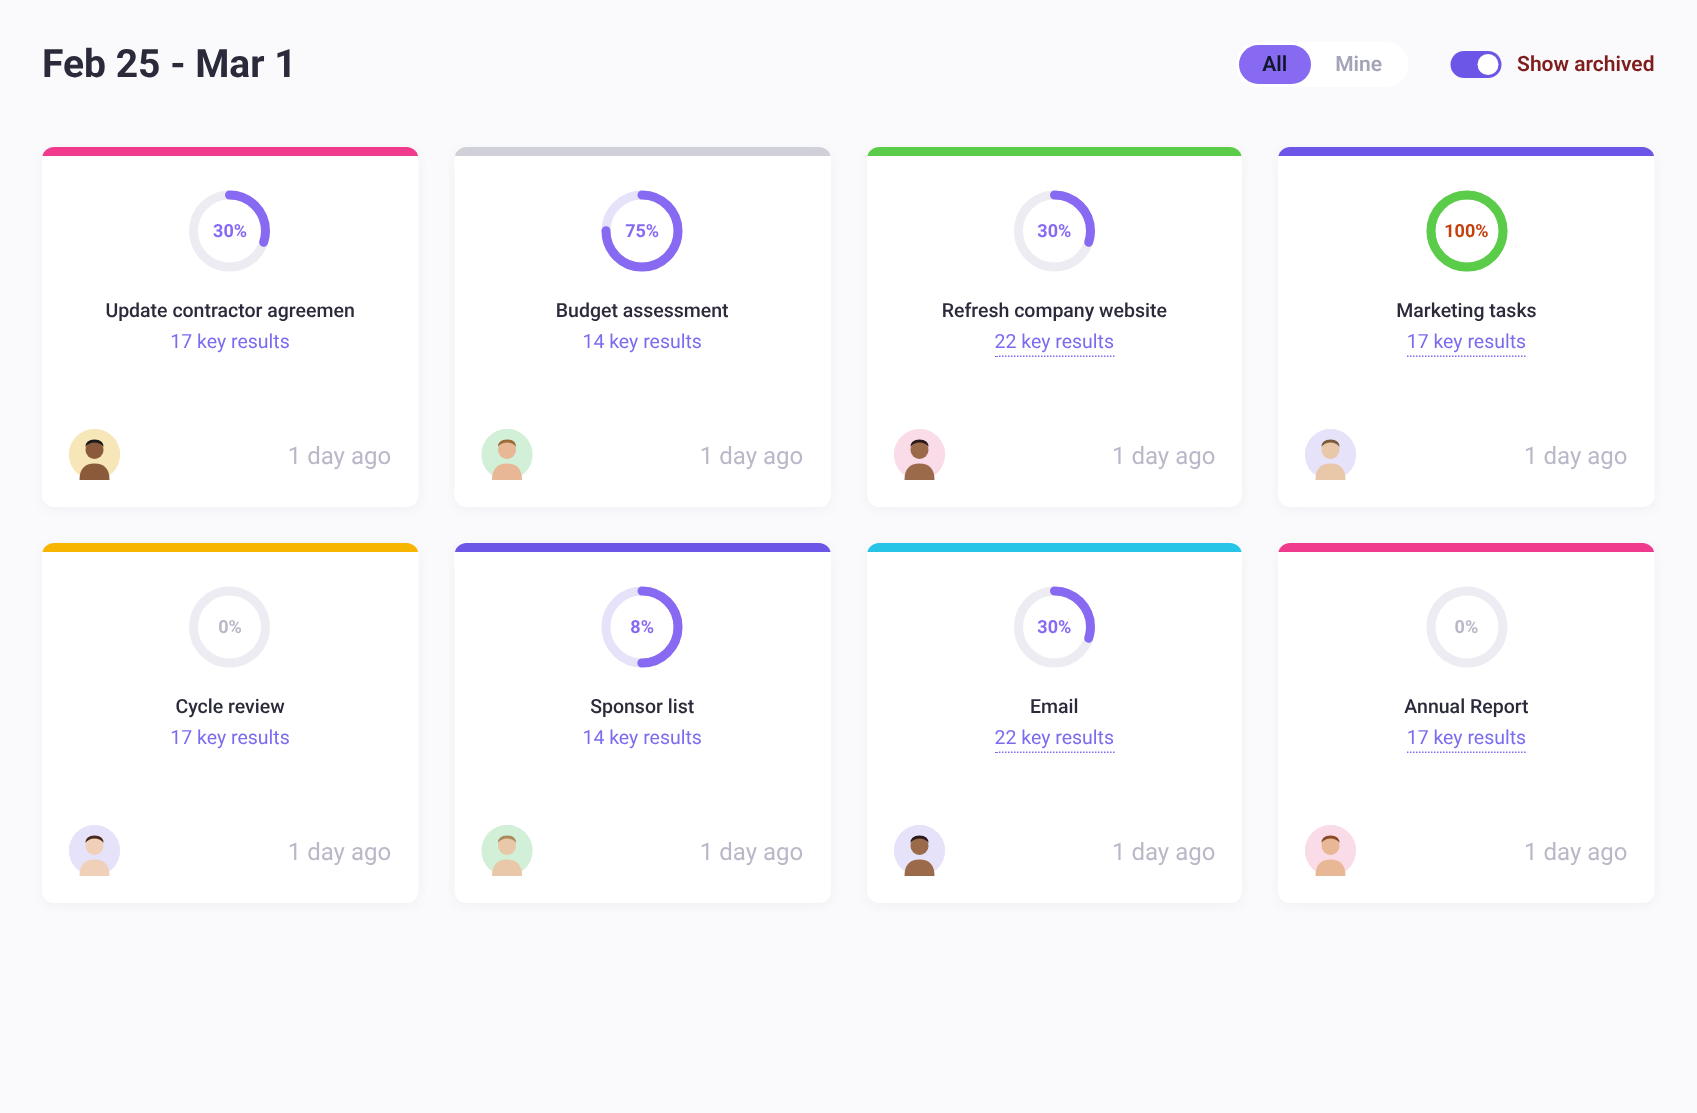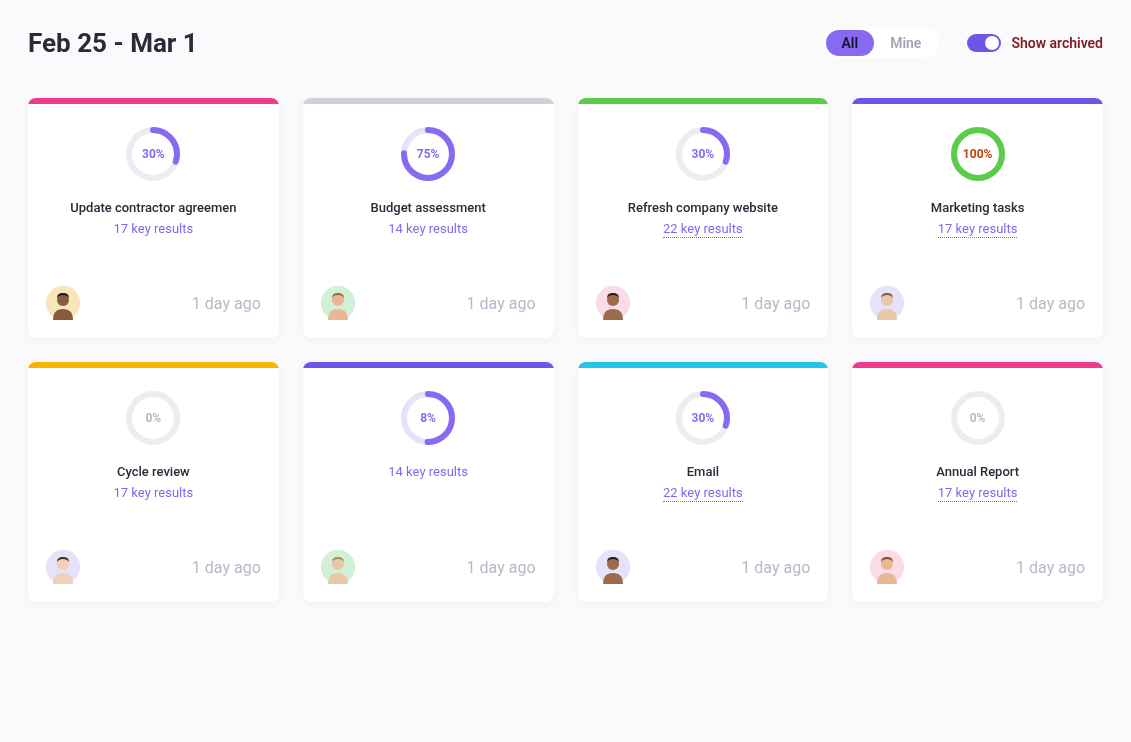--- a/index.html
+++ b/index.html
@@ -293,20 +293,21 @@
   </div>
     <div class="card">
     <div class="card-accent" style="background:#6c56e8"></div>
     <div class="progress-ring">
       <svg width="56" height="56">
         <circle cx="28" cy="28" r="24" fill="none" stroke="#e6e2fa" stroke-width="6"></circle>
         <circle cx="28" cy="28" r="24" fill="none" stroke="#8869f2" stroke-width="6" stroke-linecap="round" stroke-dasharray="75.39822368615503 75.39822368615503" stroke-dashoffset="0" style=""></circle>
       </svg>
       <div class="pct" style="color:#8869f2">8%</div>
     </div>
+    <div class="card-title">Sponsor list</div>
     <div class="card-sub">14 key results</div>
     <div class="card-footer">
       <div class="avatar" style="background:#d2efd8">
         <svg viewBox="0 0 34 34">
           <circle cx="17" cy="17" r="17" fill="#d2efd8"></circle>
           <circle cx="17" cy="14" r="6" fill="#e8c8a8"></circle>
           <path d="M11 12 Q11 7 17 7 Q23 7 23 12 Q21 9 17 9 Q13 9 11 12 Z" fill="#aa8a5a"></path>
           <path d="M7 34 Q7 23 17 23 Q27 23 27 34 Z" fill="#e8c8a8"></path>
         </svg>
       </div>

